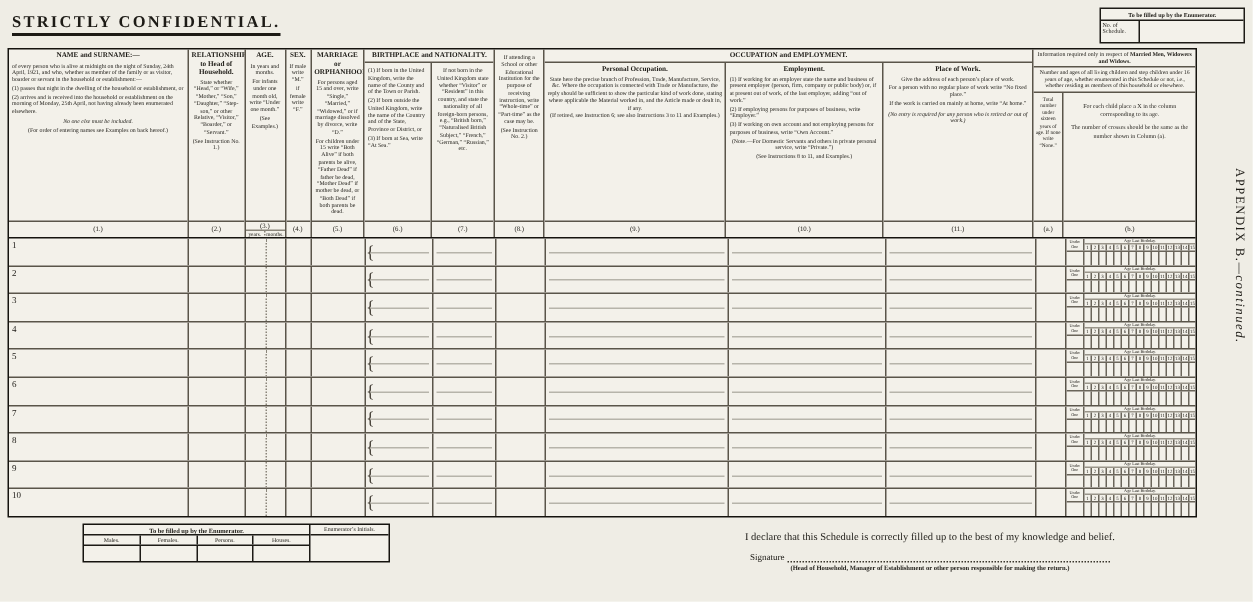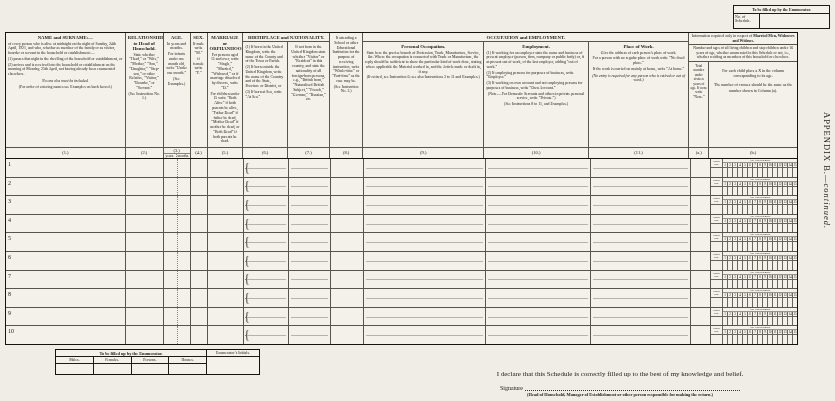--- a/index.html
+++ b/index.html
@@ -96,33 +96,34 @@
   .eb-head { flex:1; border-right:1px solid #1d1b16; font-size:3.9px; text-align:center; line-height:7px; }
   .eb-heads .eb-head:last-child { border-right:none; }
   .eb-cells { flex:1; display:flex; }
   .eb-cell { flex:1; border-right:1px solid #1d1b16; }
   .eb-cells .eb-cell:last-child { border-right:none; }
   .eb-right { width:52px; display:flex; flex-direction:column; }
   .eb-init-label { height:7px; font-size:3.9px; text-align:center; line-height:7px; border-bottom:1px solid #1d1b16; }
   .eb-init-space { flex:1; }
 
   .declaration { position:absolute; left:440px; top:354px; width:360px; text-align:center; }
-  .decl-text { font-size:7px;margin-top:16px; }
+  .decl-text { font-size:7px; }
   .sig-row { margin-top:6px; display:flex; justify-content:center; align-items:flex-end; font-size:6px; }
   .sig-line { display:inline-block; width:215px; border-bottom:1px dotted #3a362c; height:7px; margin-left:2px; }
   .sig-note { font-size:4.4px; font-weight:bold; margin-top:1px; }
 
   .appendix { position:absolute; right:3px; top:112px; writing-mode:vertical-rl; font-size:8.5px; letter-spacing:1px; white-space:nowrap; }
   .appendix .it { font-style:italic; }
 </style>
 </head>
 <body>
 
 <div class="sheet">
 
+  <div class="confidential">STRICTLY CONFIDENTIAL.</div>
 
 
   <div class="enum-top">
     <div class="enum-top-title">To be filled up by the Enumerator.</div>
     <div class="enum-top-row">
       <div class="enum-top-label">No. of Schedule.</div>
       <div class="enum-top-value"></div>
     </div>
   </div>
 

